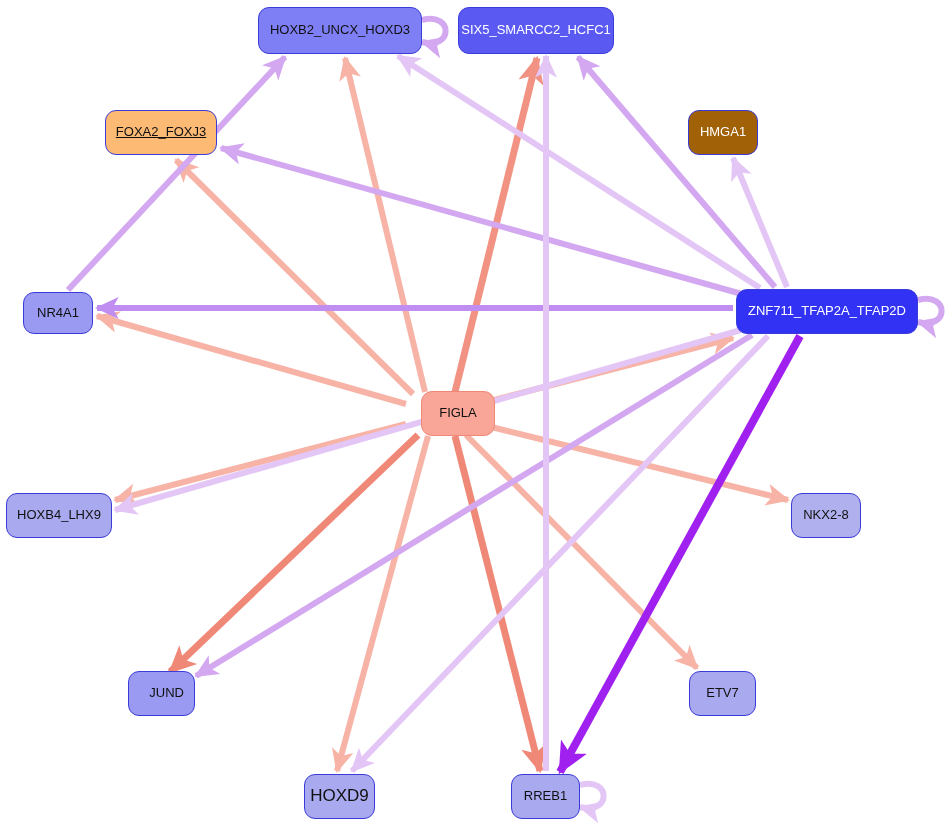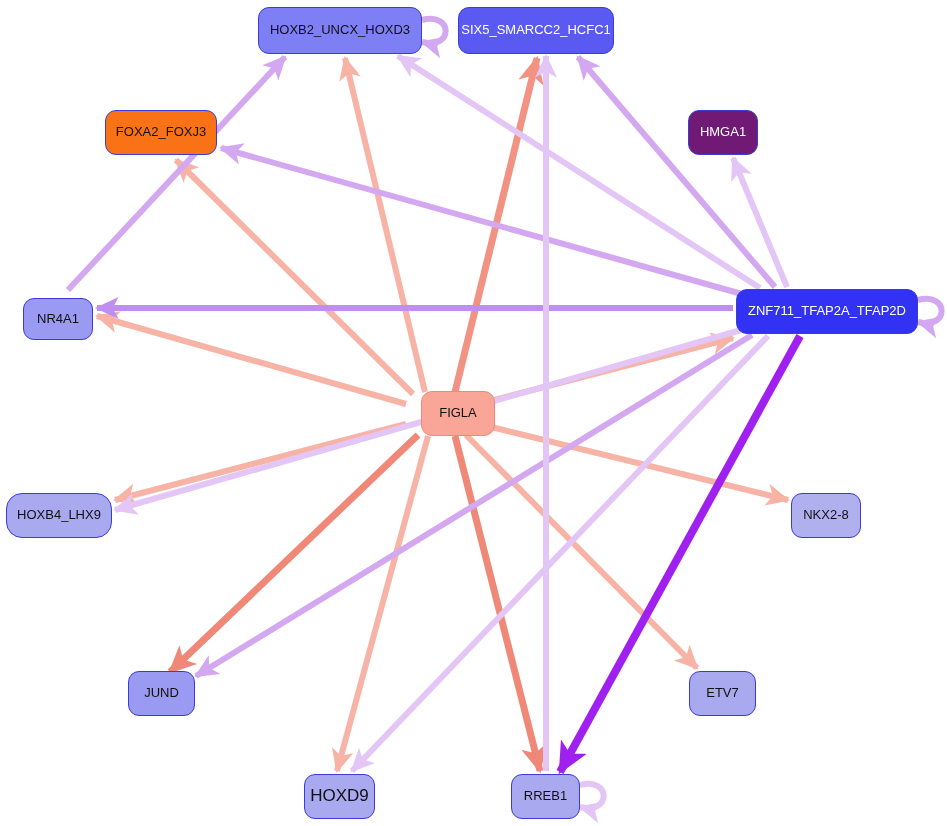--- a/index.html
+++ b/index.html
@@ -97,42 +97,42 @@
       <path d="M 918 300 C 949.5 291.75 949.5 330.25 918 322" fill="none" stroke="#d3a8f0" stroke-width="6" stroke-linecap="butt" marker-end="url(#ah4)"></path>
       <path d="M 580 785 C 611.5 776.75 611.5 815.25 580 807" fill="none" stroke="#e3c6f5" stroke-width="6" stroke-linecap="butt" marker-end="url(#ah3)"></path>
     </svg>
   <div id="node-layer">
       <div class="node" style="left: 258px; top: 7px; width: 164px; height: 47px; background: rgb(127, 127, 245); color: rgb(16, 16, 16); font-size: 13px; border-color: rgb(59, 59, 216); justify-content: center;">
         <span class="node-label">HOXB2_UNCX_HOXD3</span>
       </div>
       <div class="node" style="left: 458px; top: 7px; width: 156px; height: 47px; background: rgb(90, 90, 242); color: rgb(255, 255, 255); font-size: 13px; border-color: rgb(59, 59, 216);">
         <span class="node-label">SIX5_SMARCC2_HCFC1</span>
       </div>
-      <div class="node" style="left: 105px; top: 110px; width: 112px; height: 45px; background: #f97316; color: rgb(16, 16, 16); font-size: 13px; border-color: rgb(59, 59, 216);">
+      <div class="node" style="left: 105px; top: 110px; width: 112px; height: 45px; background: #fdba74; color: rgb(16, 16, 16); font-size: 13px; border-color: rgb(59, 59, 216); text-decoration: underline;">
         <span class="node-label">FOXA2_FOXJ3</span>
       </div>
-      <div class="node" style="left: 688px; top: 110px; width: 70px; height: 45px; background: #701a75; color: rgb(255, 255, 255); font-size: 13px; border-color: rgb(59, 59, 216);">
+      <div class="node" style="left: 688px; top: 110px; width: 70px; height: 45px; background: #a16207; color: rgb(255, 255, 255); font-size: 13px; border-color: rgb(59, 59, 216);">
         <span class="node-label">HMGA1</span>
       </div>
-      <div class="node" style="left: 23px; top: 292px; width: 70px; height: 42px; background: rgb(154, 154, 242); color: rgb(16, 16, 16); font-size: 13px; border-color: rgb(59, 59, 216); margin-top: 6px;">
+      <div class="node" style="left: 23px; top: 292px; width: 70px; height: 42px; background: rgb(154, 154, 242); color: rgb(16, 16, 16); font-size: 13px; border-color: rgb(59, 59, 216);">
         <span class="node-label">NR4A1</span>
       </div>
       <div class="node" style="left: 736px; top: 289px; width: 182px; height: 45px; background: rgb(50, 50, 245); color: rgb(255, 255, 255); font-size: 13px; border-color: rgb(59, 59, 216);">
         <span class="node-label">ZNF711_TFAP2A_TFAP2D</span>
       </div>
       <div class="node" style="left: 405px; top: 391px; width: 74px; height: 45px; background: rgb(249, 165, 152); color: rgb(16, 16, 16); font-size: 13px; border-color: rgb(240, 136, 120); margin-left: 16px;">
         <span class="node-label">FIGLA</span>
       </div>
-      <div class="node" style="left: 6px; top: 493px; width: 106px; height: 45px; background: rgb(169, 169, 240); color: rgb(16, 16, 16); font-size: 13px; border-color: rgb(59, 59, 216); border-radius: 16px;">
+      <div class="node" style="left: 6px; top: 493px; width: 106px; height: 45px; background: rgb(169, 169, 240); color: rgb(16, 16, 16); font-size: 13px; border-color: rgb(59, 59, 216);">
         <span class="node-label">HOXB4_LHX9</span>
       </div>
       <div class="node" style="left: 791px; top: 493px; width: 70px; height: 45px; background: rgb(176, 176, 238); color: rgb(16, 16, 16); font-size: 13px; border-color: rgb(59, 59, 216);">
         <span class="node-label">NKX2-8</span>
       </div>
-      <div class="node" style="left: 128px; top: 671px; width: 67px; height: 45px; background: rgb(154, 154, 242); color: rgb(16, 16, 16); font-size: 13px; border-color: rgb(59, 59, 216);">
+      <div class="node" style="left: 128px; top: 671px; width: 67px; height: 45px; background: rgb(154, 154, 242); color: rgb(16, 16, 16); font-size: 13px; border-color: rgb(59, 59, 216); justify-content: flex-end;">
         <span class="node-label">JUND</span>
       </div>
       <div class="node" style="left: 689px; top: 671px; width: 67px; height: 45px; background: rgb(169, 169, 240); color: rgb(16, 16, 16); font-size: 13px; border-color: rgb(59, 59, 216);">
         <span class="node-label">ETV7</span>
       </div>
       <div class="node" style="left: 304px; top: 774px; width: 71px; height: 45px; background: rgb(169, 169, 240); color: rgb(16, 16, 16); font-size: 17px; border-color: rgb(59, 59, 216);">
         <span class="node-label">HOXD9</span>
       </div>
       <div class="node" style="left: 511px; top: 774px; width: 69px; height: 45px; background: rgb(169, 169, 240); color: rgb(16, 16, 16); font-size: 13px; border-color: rgb(59, 59, 216);">
         <span class="node-label">RREB1</span>

